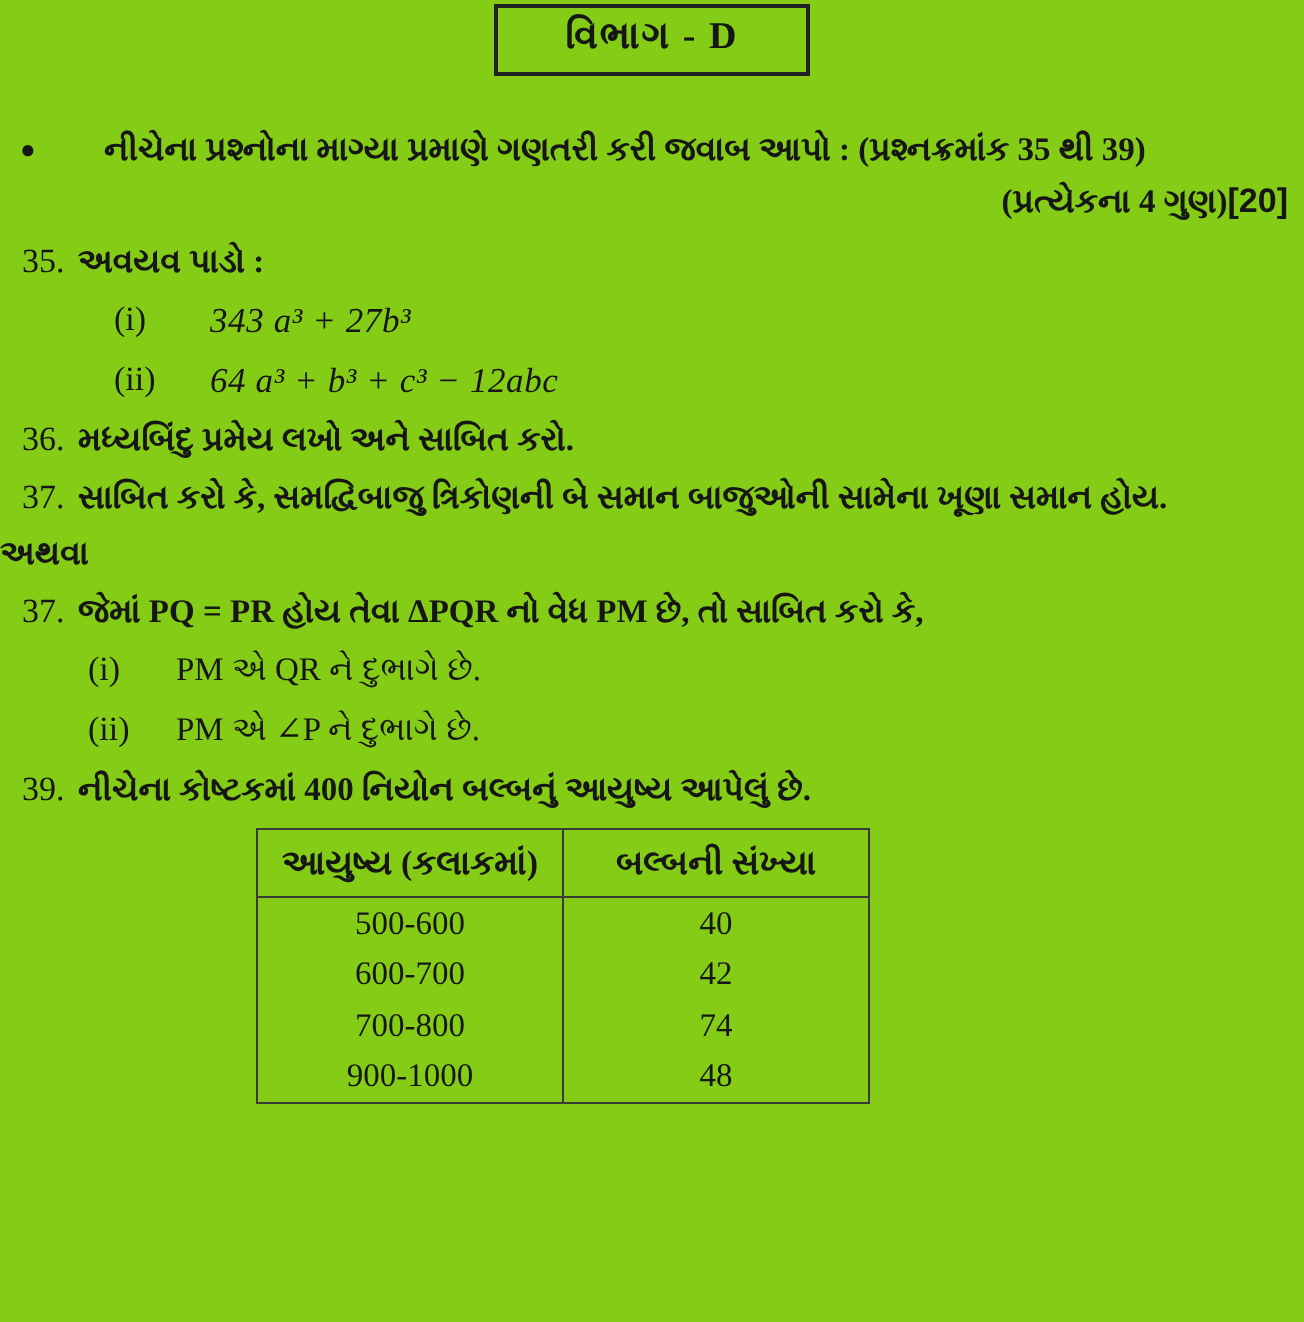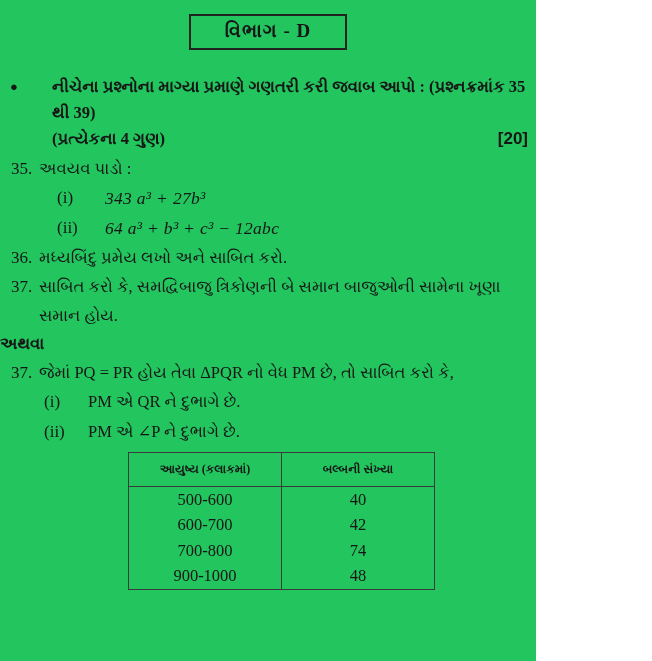--- a/index.html
+++ b/index.html
@@ -9,25 +9,25 @@
   }
   body {
     width: 652px;
     height: 661px;
     font-family: "Liberation Serif", "DejaVu Serif", serif;
     color: #161616;
     overflow: hidden;
   }
   .page {
     position: relative;
-    width: 536px;
+    width: 652px;
     height: 661px;
-    background: #22c55e;
+    background: #84cc16;
     box-sizing: border-box;
-    padding-top: 14px;
+    padding-top: 2px;
   }
   .title-wrap {
     text-align: center;
     margin-bottom: 24px;
   }
   .title-box {
     display: inline-block;
     border: 2px solid #222;
     padding: 4px 34px 6px 34px;
     font-size: 19px;
@@ -46,21 +46,21 @@
     line-height: 26px;
   }
   .instr-text {
     flex: 1;
     font-size: 16.5px;
     line-height: 26px;
     font-weight: 600;
   }
   .instr-line2-row {
     display: flex;
-    justify-content: space-between;
+    justify-content: flex-end;
     padding-right: 8px;
   }
   .marks {
     font-weight: bold;
     font-size: 17px;
     font-family: "Liberation Sans", sans-serif;
   }
   .q-row {
     display: flex;
     line-height: 29px;
@@ -68,21 +68,21 @@
   }
   .q-num {
     width: 39px;
     flex: 0 0 39px;
     padding-left: 11px;
     box-sizing: border-box;
     font-size: 17px;
   }
   .q-text {
     flex: 1;
-    font-weight: 400;
+    font-weight: 700;
   }
   .sub-row {
     display: flex;
     line-height: 30px;
     font-size: 16.5px;
   }
   .sub-row .sub-label {
     width: 48px;
     flex: 0 0 48px;
     text-align: left;
@@ -111,21 +111,21 @@
   }
   .data-table th, .data-table td {
     text-align: center;
     padding: 0;
   }
   .data-table { border: 1.7px solid #3a3a3a; }
   .data-table th {
     width: 152px;
     height: 33px;
     border-bottom: 1.7px solid #3a3a3a;
-    font-size: 12px;
+    font-size: 17px;
     font-weight: 600;
   }
   .data-table th.col-divider, .data-table td.col-divider {
     border-right: 1.7px solid #3a3a3a;
   }
   .data-table td {
     height: 25.5px;
     font-size: 16.5px;
     font-family: "Liberation Serif", "DejaVu Serif", serif;
   }
@@ -184,20 +184,24 @@
   <div class="sub-row q37-sub">
     <span class="sub-label">(i)</span>
     <span class="sub-text">PM એ QR ને દુભાગે છે.</span>
   </div>
   <div class="sub-row q37-sub">
     <span class="sub-label">(ii)</span>
     <span class="sub-text">PM એ ∠P ને દુભાગે છે.</span>
   </div>
 
 
+  <div class="q-row">
+    <span class="q-num">39.</span>
+    <span class="q-text">નીચેના કોષ્ટકમાં 400 નિયોન બલ્બનું આયુષ્ય આપેલું છે.</span>
+  </div>
 
   <table class="data-table">
     <thead>
       <tr>
         <th class="col-divider">આયુષ્ય (કલાકમાં)</th>
         <th>બલ્બની સંખ્યા</th>
       </tr>
     </thead>
     <tbody>
       <tr>

